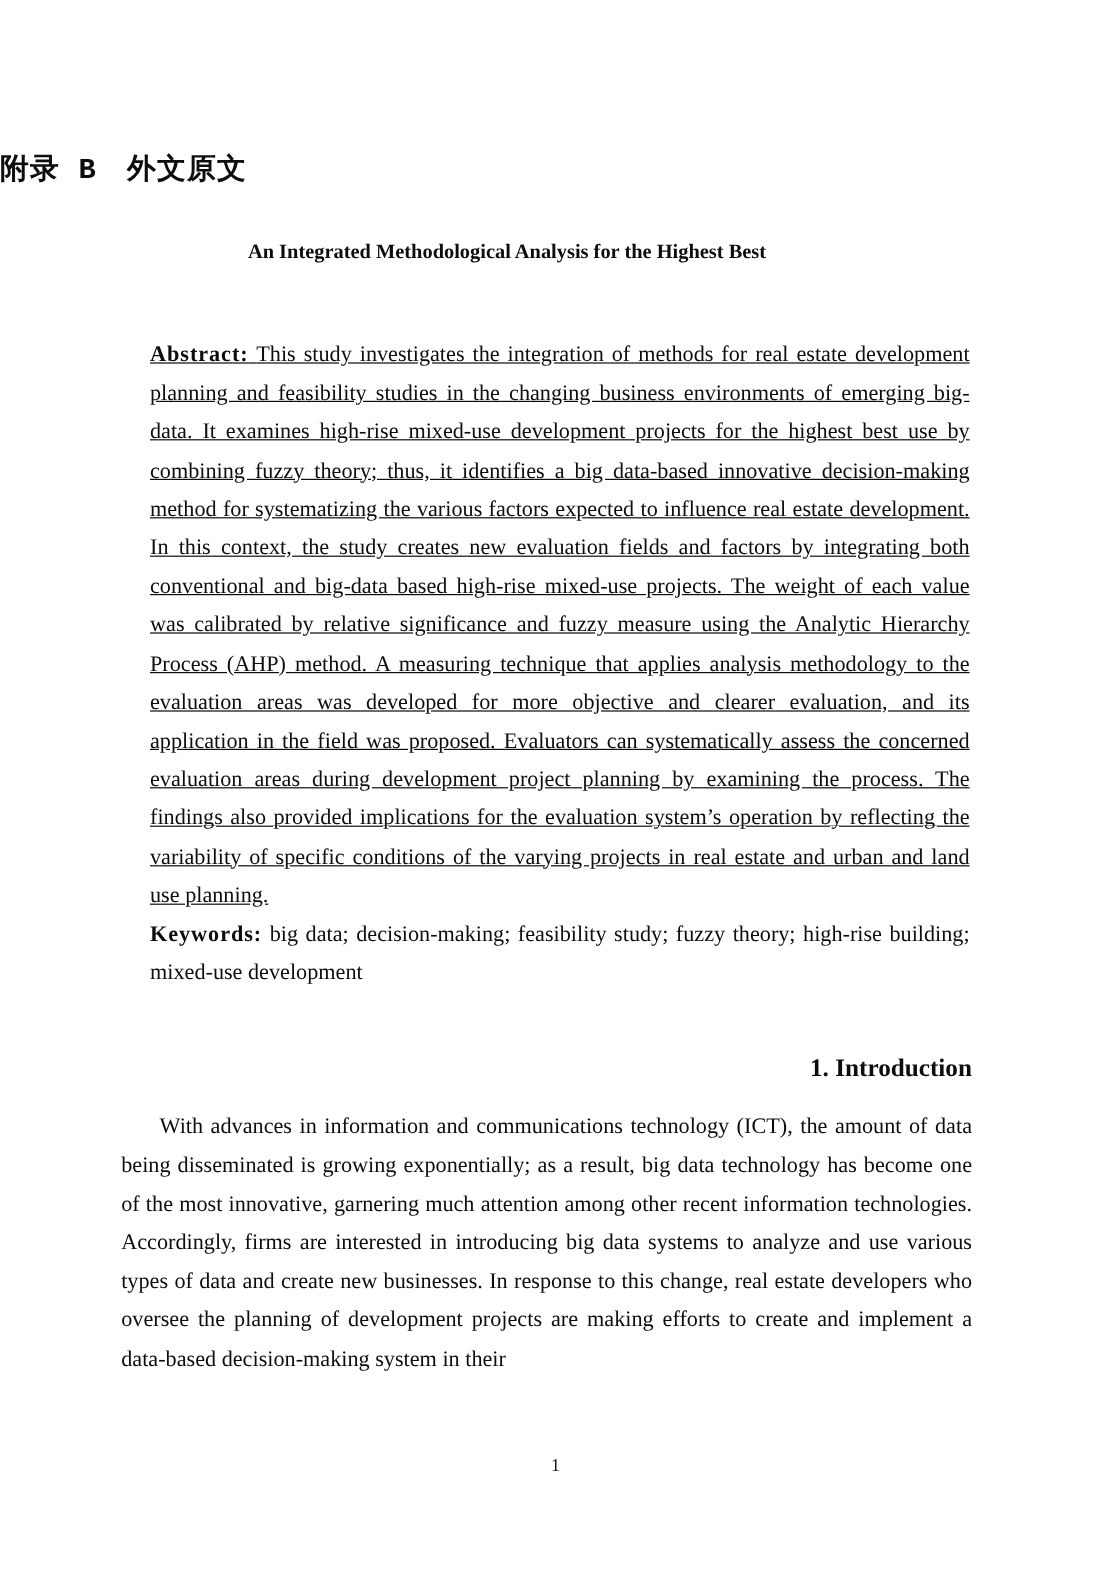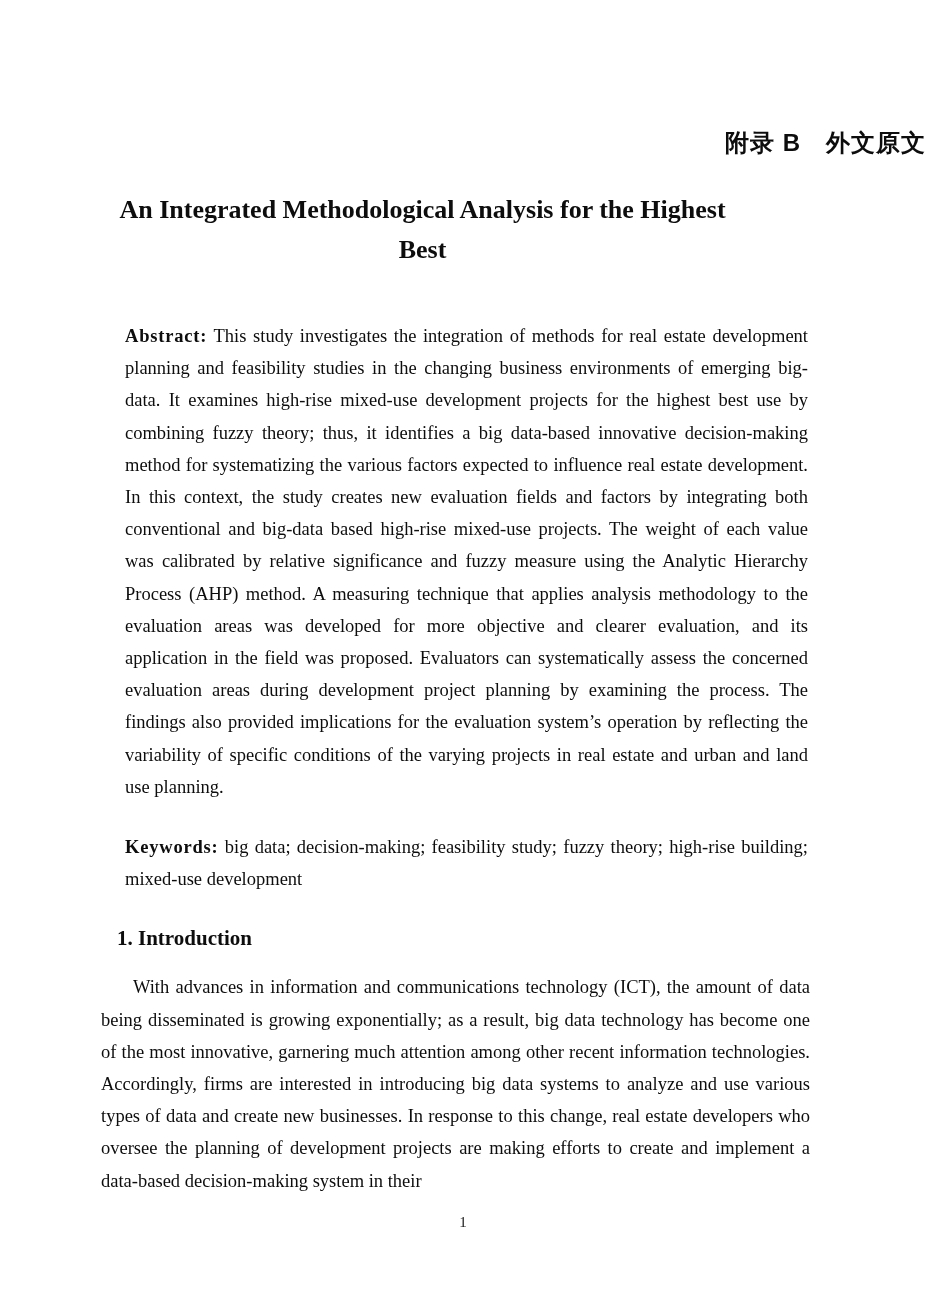--- a/index.html
+++ b/index.html
@@ -14,61 +14,63 @@
     box-sizing: border-box;
     background: #ffffff;
     color: #0d0d0d;
     font-family: "Liberation Serif", serif;
     padding: 126px 116px 0 101px;
     overflow: hidden;
   }
   .appendix-heading {
     margin-left: -101px;
     margin-right: -116px;
-    text-align: right;
-    font-family: Liberation Sans, sans-serif;
+    text-align: left;
+    font-family: Liberation Mono, monospace;
     font-weight: bold;
     font-size: 24px;
     line-height: 34px;
     letter-spacing: 1px;
   }
   .paper-title {
     margin-top: 30px;
     margin-right: 66px;
     text-align: center;
     font-weight: bold;
-    font-size: 26px;
+    font-size: 17px;
     line-height: 40px;
   }
   .body-para {
     font-size: 18.5px;
     line-height: 32.2px;
     text-align: justify;
     margin: 0;
   }
   .abstract-para {
     margin-top: 50px;
     margin-left: 24px;
     margin-right: 2px;
+    text-decoration: underline;
   }
   .keywords-para {
-    margin-top: 28px;
+    margin-top: 0;
     margin-left: 24px;
     margin-right: 2px;
   }
   .para-label {
     font-weight: bold;
     letter-spacing: 0.8px;
   }
   .section-heading {
-    margin-top: 28px;
+    margin-top: 48px;
     margin-left: 16px;
     font-weight: bold;
     font-size: 21px;
     line-height: 30px;
+    text-align: right;
   }
   .intro-para {
     margin-top: 18px;
     text-indent: 32px;
   }
   .page-number {
     position: absolute;
     left: 0;
     right: 0;
     top: 1213px;

